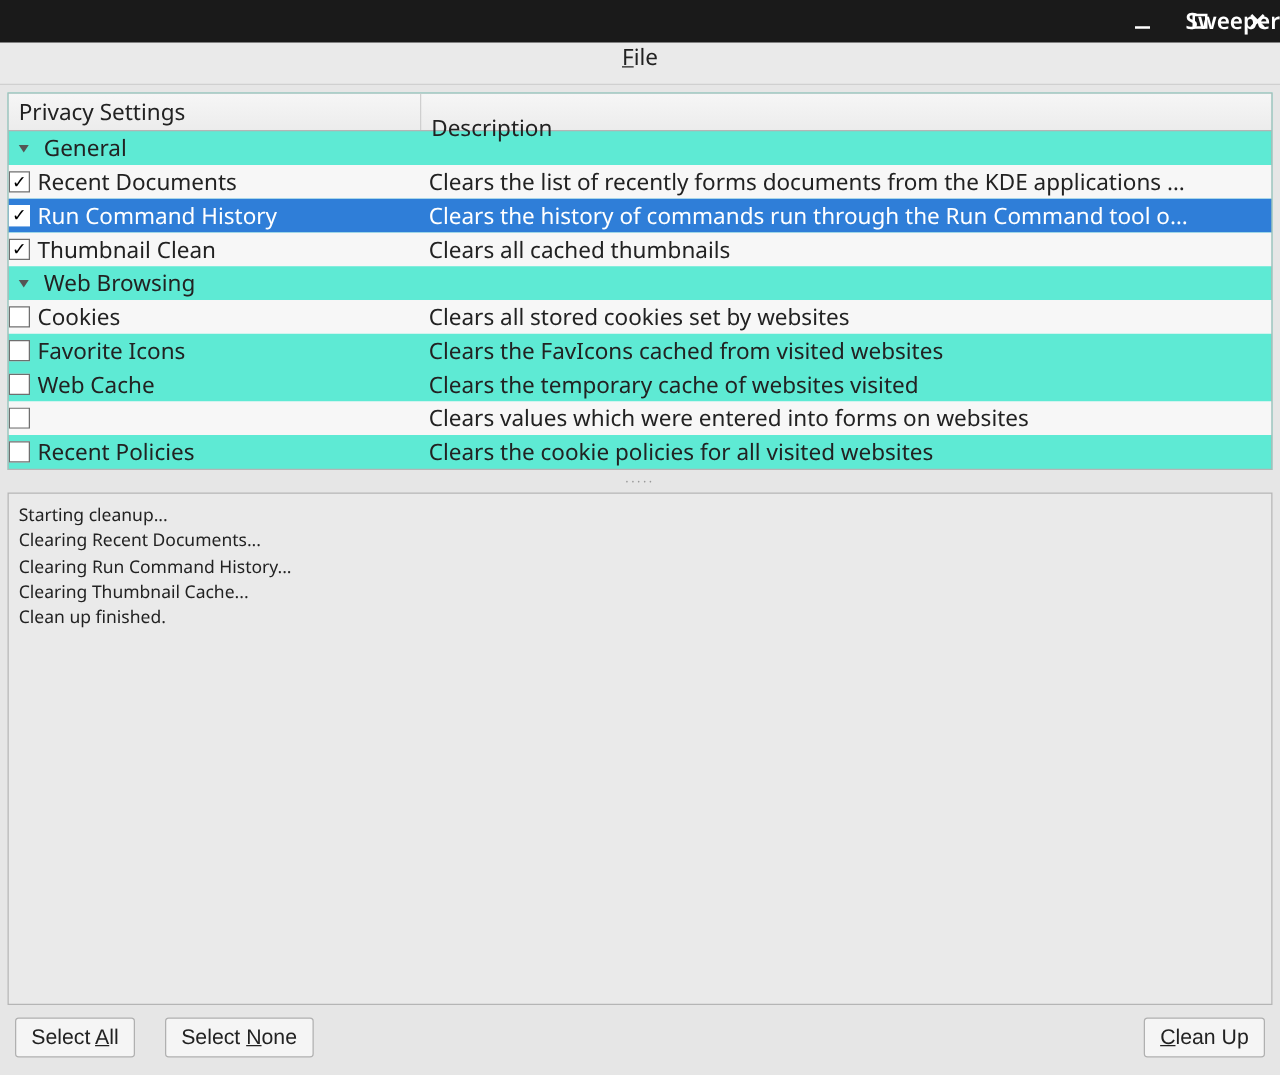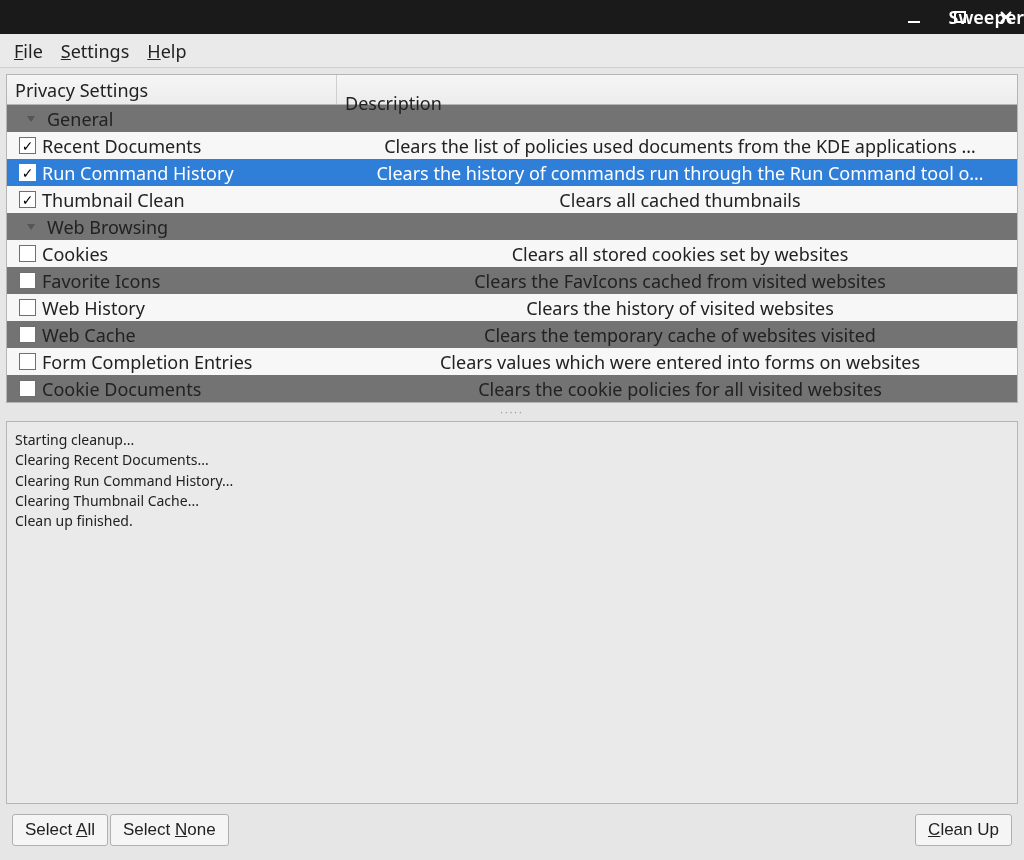--- a/index.html
+++ b/index.html
@@ -46,39 +46,39 @@
   .titlebar .ctrl svg { display:block; }
   
   .menubar {
     background: #eaeaea;
     height: 34px;
     display: flex;
     align-items: center;
     gap: 18px;
     padding: 0 14px;
     border-bottom: 1px solid #d0d0d0;
+    flex-direction: column;
   }
   .menubar .menuitem {
     cursor: pointer;
     color: #222;
   }
   .menubar .mn { text-decoration: underline; }
   
   .content {
     flex: 1;
     display: flex;
     flex-direction: column;
     padding: 6px 6px 6px 6px;
     gap: 6px;
   }
   
   .tree {
     border: 1px solid #b5b5b5;
-    background: #737373;
-    text-align: center;
+    background: #5eead4;
   }
   .tree-header {
     display: flex;
     height: 30px;
     background: linear-gradient(#f6f6f6,#ececec);
     border-bottom: 1px solid #b5b5b5;
     font-size: 18px;
   }
   .tree-header .col {
     display: flex;
@@ -95,21 +95,21 @@
     align-items: center;
     font-size: 18px;
     color: #222;
   }
   .tree-row.alt { background: #f7f7f7; }
   .tree-row.selected { background: #2f7ed8; color: #fff; }
   .tree-row .cell-name {
     width: 330px;
     display: flex;
     align-items: center;
-    padding-left: 12px;
+    padding-left: 0;
     white-space: nowrap;
     overflow: hidden;
   }
   .tree-row .cell-desc {
     flex: 1;
     padding-left: 6px;
     white-space: nowrap;
     overflow: hidden;
     text-overflow: ellipsis;
   }
@@ -153,21 +153,21 @@
     font-size: 14px;
     color: #222;
     line-height: 1.45;
     overflow: auto;
   }
   
   .buttonbar {
     display: flex;
     align-items: flex-start;
     padding: 4px 6px 8px 6px;
-    gap: 2px;
+    gap: 24px;
   }
   .buttonbar .spacer { flex:1; }
   .btn {
     background: #f5f5f5;
     border: 1px solid #b0b0b0;
     border-radius: 3px;
     padding: 5px 12px;
     font-size: 17px;
     cursor: pointer;
     color: #222;
@@ -232,21 +232,21 @@
             </span>
             <span class="group-label">General</span>
           </div>
           <div class="cell-desc"></div>
         </div>
         <div class="tree-row alt">
           <div class="cell-name indent-1">
             <span class="checkbox checked"></span>
             <span>Recent Documents</span>
           </div>
-          <div class="cell-desc">Clears the list of policies used documents from the KDE applications …</div>
+          <div class="cell-desc">Clears the list of recently forms documents from the KDE applications …</div>
         </div>
         <div class="tree-row selected">
           <div class="cell-name indent-1">
             <span class="checkbox checked"></span>
             <span>Run Command History</span>
           </div>
           <div class="cell-desc">Clears the history of commands run through the Run Command tool o…</div>
         </div>
         <div class="tree-row alt">
           <div class="cell-name indent-1">
@@ -273,45 +273,37 @@
           </div>
           <div class="cell-desc">Clears all stored cookies set by websites</div>
         </div>
         <div class="tree-row">
           <div class="cell-name indent-1">
             <span class="checkbox"></span>
             <span>Favorite Icons</span>
           </div>
           <div class="cell-desc">Clears the FavIcons cached from visited websites</div>
         </div>
+        <div class="tree-row">
+          <div class="cell-name indent-1">
+            <span class="checkbox"></span>
+            <span>Web Cache</span>
+          </div>
+          <div class="cell-desc">Clears the temporary cache of websites visited</div>
+        </div>
         <div class="tree-row alt">
           <div class="cell-name indent-1">
             <span class="checkbox"></span>
-            <span>Web History</span>
-          </div>
-          <div class="cell-desc">Clears the history of visited websites</div>
-        </div>
-        <div class="tree-row">
-          <div class="cell-name indent-1">
-            <span class="checkbox"></span>
-            <span>Web Cache</span>
-          </div>
-          <div class="cell-desc">Clears the temporary cache of websites visited</div>
-        </div>
-        <div class="tree-row alt">
-          <div class="cell-name indent-1">
-            <span class="checkbox"></span>
-            <span>Form Completion Entries</span>
           </div>
           <div class="cell-desc">Clears values which were entered into forms on websites</div>
         </div>
         <div class="tree-row">
           <div class="cell-name indent-1">
             <span class="checkbox"></span>
-            <span>Cookie Documents</span>
+            <span>Recent Policies</span>
           </div>
           <div class="cell-desc">Clears the cookie policies for all visited websites</div>
         </div>
       </div>
   </div>
 
   <div class="splitter-dots">·····</div>
 
   <div class="log" id="log">
       <div>Starting cleanup...</div>

